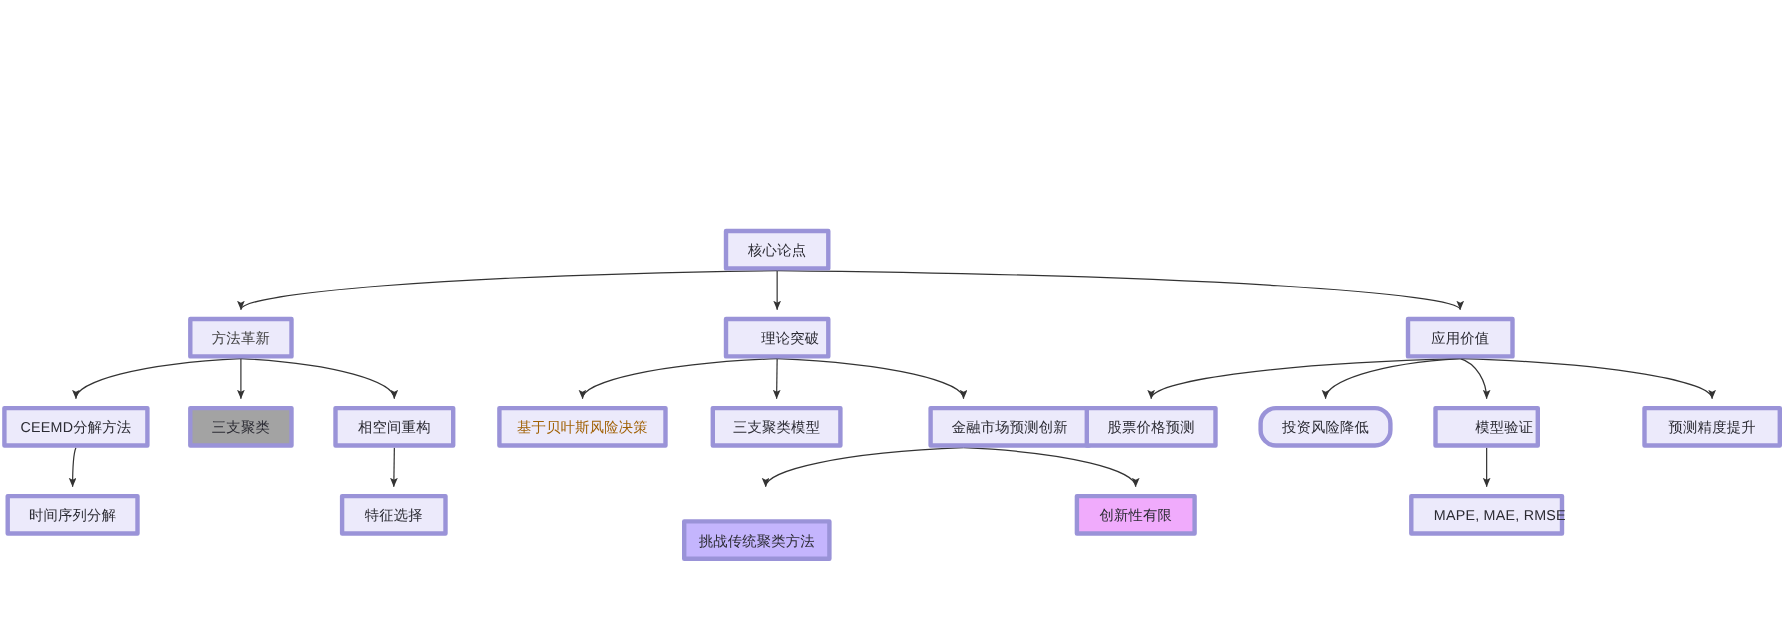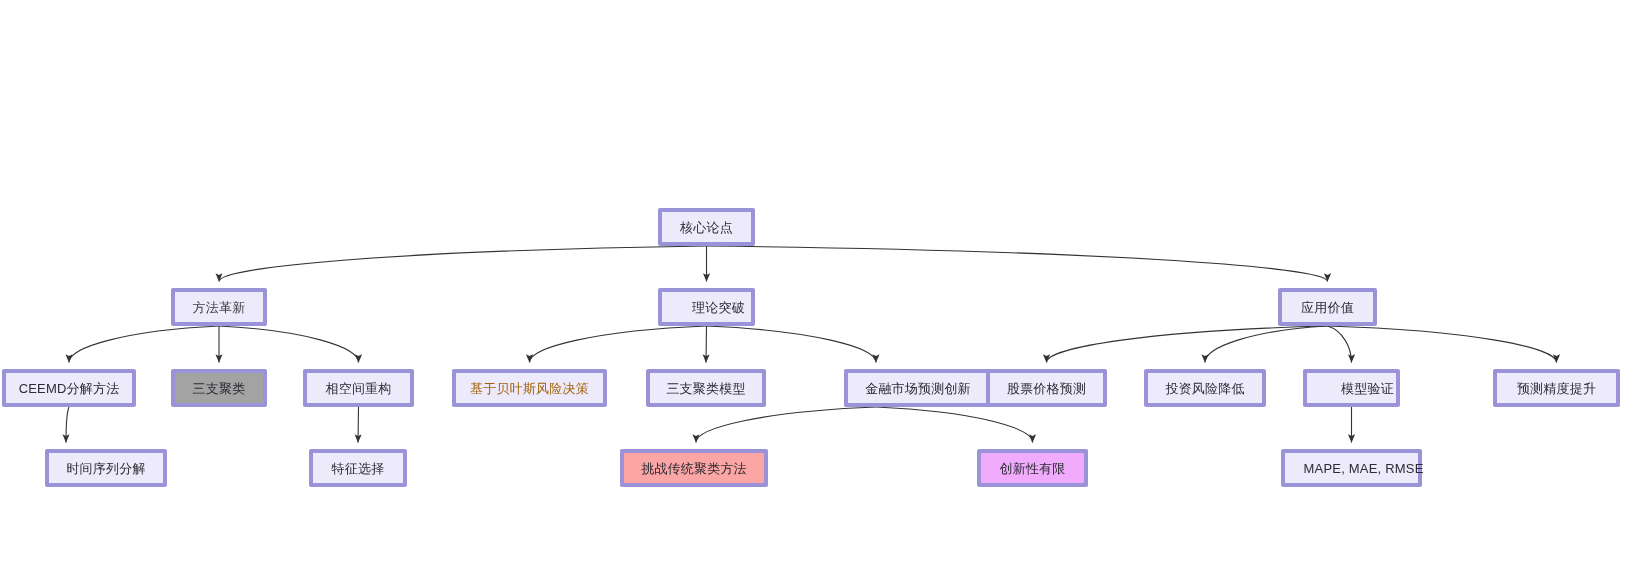--- a/index.html
+++ b/index.html
@@ -106,36 +106,36 @@
       </div>
       <div class="node" style="left: 646px; top: 369px; width: 120px; height: 38px; background: rgb(236, 234, 251); border-color: rgb(154, 147, 216); color: rgb(43, 43, 51);">
         <span class="node-label">三支聚类模型</span>
       </div>
       <div class="node" style="left: 802px; top: 369px; width: 148px; height: 38px; background: rgb(236, 234, 251); border-color: rgb(154, 147, 216); color: rgb(43, 43, 51); margin-left: 42px;">
         <span class="node-label">金融市场预测创新</span>
       </div>
       <div class="node" style="left: 986px; top: 369px; width: 121px; height: 38px; background: rgb(236, 234, 251); border-color: rgb(154, 147, 216); color: rgb(43, 43, 51);">
         <span class="node-label">股票价格预测</span>
       </div>
-      <div class="node" style="left: 1144px; top: 369px; width: 122px; height: 38px; background: rgb(236, 234, 251); border-color: rgb(154, 147, 216); color: rgb(43, 43, 51);">
+      <div class="node" style="left: 1144px; top: 369px; width: 122px; height: 38px; background: rgb(236, 234, 251); border-color: rgb(154, 147, 216); color: rgb(43, 43, 51); border-radius: 16px;">
         <span class="node-label">投资风险降低</span>
       </div>
       <div class="node" style="left: 1303px; top: 369px; width: 97px; height: 38px; background: rgb(236, 234, 251); border-color: rgb(154, 147, 216); color: rgb(43, 43, 51); padding-left: 32px;">
         <span class="node-label">模型验证</span>
       </div>
       <div class="node" style="left: 1493px; top: 369px; width: 127px; height: 38px; background: rgb(236, 234, 251); border-color: rgb(154, 147, 216); color: rgb(43, 43, 51);">
         <span class="node-label">预测精度提升</span>
       </div>
-      <div class="node" style="left: 5px; top: 449px; width: 122px; height: 38px; background: rgb(236, 234, 251); border-color: rgb(154, 147, 216); color: rgb(43, 43, 51); margin-left: 40px;">
+      <div class="node" style="left: 5px; top: 449px; width: 122px; height: 38px; background: rgb(236, 234, 251); border-color: rgb(154, 147, 216); color: rgb(43, 43, 51);">
         <span class="node-label">时间序列分解</span>
       </div>
       <div class="node" style="left: 309px; top: 449px; width: 98px; height: 38px; background: rgb(236, 234, 251); border-color: rgb(154, 147, 216); color: rgb(43, 43, 51);">
         <span class="node-label">特征选择</span>
       </div>
-      <div class="node" style="left: 620px; top: 449px; width: 148px; height: 38px; background: #fca5a5; border-color: rgb(154, 147, 216); color: rgb(43, 43, 51);">
+      <div class="node" style="left: 620px; top: 472px; width: 136px; height: 38px; background: #c4b5fd; border-color: rgb(154, 147, 216); color: rgb(43, 43, 51);">
         <span class="node-label">挑战传统聚类方法</span>
       </div>
       <div class="node" style="left: 977px; top: 449px; width: 111px; height: 38px; background: #f0abfc; border-color: rgb(154, 147, 216); color: rgb(43, 43, 51);">
         <span class="node-label">创新性有限</span>
       </div>
       <div class="node" style="left: 1281px; top: 449px; width: 141px; height: 38px; background: rgb(236, 234, 251); border-color: rgb(154, 147, 216); color: rgb(43, 43, 51); padding-left: 24px;">
         <span class="node-label">MAPE, MAE, RMSE</span>
       </div>
     </div>
 </div>

